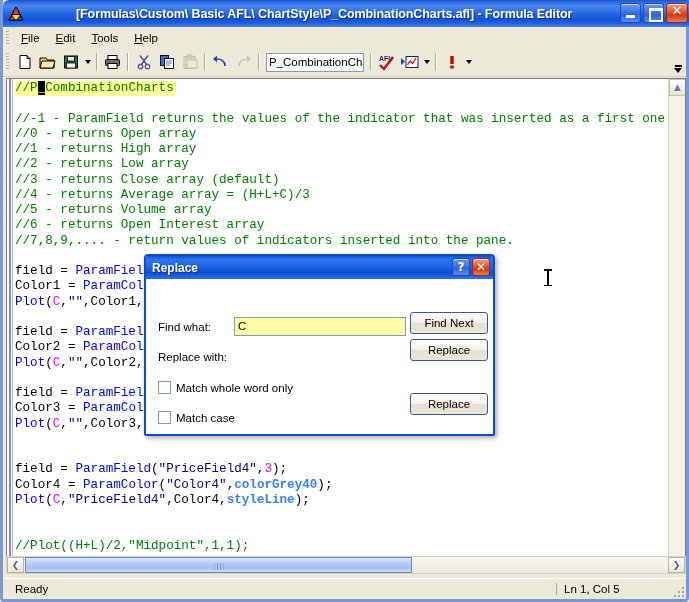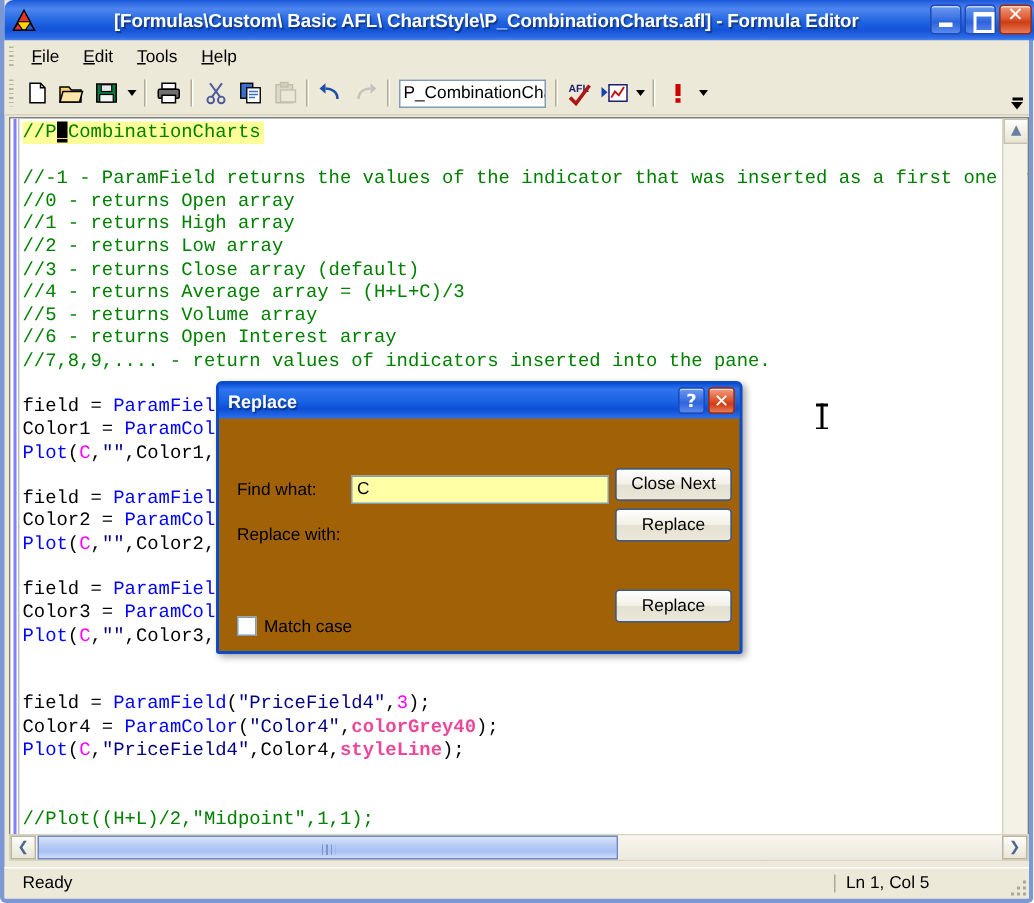--- a/index.html
+++ b/index.html
@@ -192,21 +192,21 @@
     font-size: 12.6px;
     line-height: 15.25px;
     white-space: pre;
     color: #000;
   }
   .ln { height: 15.25px; white-space: pre; }
   .cmt { color: #008000; }
   .kwblue { color: #0000ff; }
   .str { color: #000080; }
   .pink { color: #ff00ff; }
-  .bold-pink { color: #ec4899; font-weight: bold; }
+  .bold-pink { color: #3b82f6; font-weight: bold; }
   .hl-line { background: #ffff99; display: inline-block; padding-right: 2px;}
   .sel { background: #000; color: #ffff99; }
 
   
   #vscroll {
     position: absolute; right: 0; top: 0;
     width: 17px; height: 100%;
     background: #f4f2e7;
     border-left: 1px solid #d8d4c0;
   }
@@ -282,21 +282,21 @@
   #grip-corner i {
     position: absolute; background: #aca899;
     width: 2px; height: 2px;
   }
 
   
   #dialog {
     position: absolute;
     left: 141px; top: 254px;
     width: 351px; height: 182px;
-    background: #a16207;
+    background: #ffffff;
     border: 2px solid #0b4dc8;
     border-radius: 4px 4px 2px 2px;
     box-shadow: 2px 2px 5px rgba(0,0,0,0.35);
   }
   #dlg-title {
     height: 23px;
     background: linear-gradient(to bottom,
        #0a53dc 0%, #2f74ec 15%, #1861e4 52%, #0c4ed6 72%, #2d70ea 100%);
     display: flex; align-items: center;
     border-radius: 2px 2px 0 0;
@@ -548,24 +548,28 @@
         <div class="dlg-btn dlg-help">?</div>
         <div class="dlg-btn dlg-close">✕</div>
       </div>
     </div>
     <div id="dlg-body">
       <span class="dlg-label" style="left:12px; top:42px;">Find what:</span>
       <div class="dlg-input" style="left:88px; top:38px; width:172px;">C</div>
 
       <span class="dlg-label" style="left:12px; top:72px;">Replace with:</span>
 
+      <div class="dlg-check" style="left:12px; top:102px;">
+        <span class="chk-box"></span>
+        <span>Match whole word only</span>
+      </div>
       <div class="dlg-check" style="left:12px; top:132px;">
         <span class="chk-box"></span>
         <span>Match case</span>
       </div>
 
-      <div class="dlg-push" style="left:264px; top:33px;">Close Next</div>
+      <div class="dlg-push" style="left:264px; top:33px;">Find Next</div>
       <div class="dlg-push" style="left:264px; top:60px;">Replace</div>
       <div class="dlg-push" style="left:264px; top:114px;">Replace</div>
     </div>
   </div>
 
 </div>
 
 </body></html>

